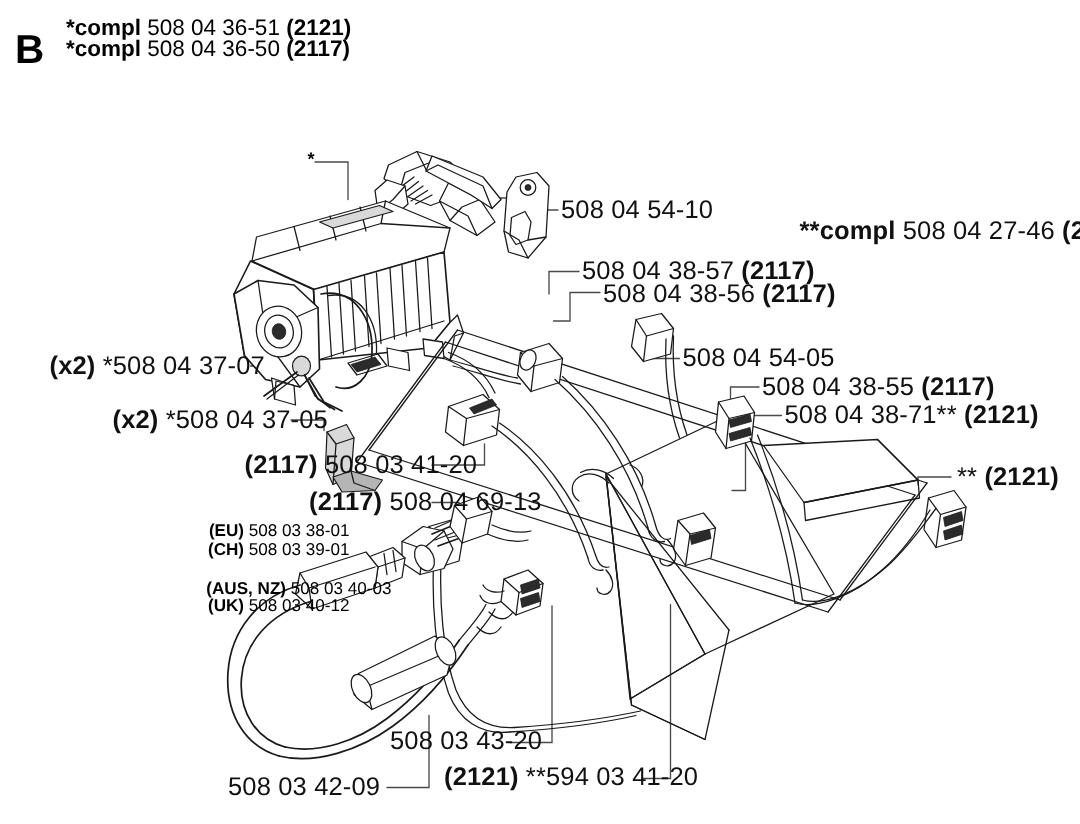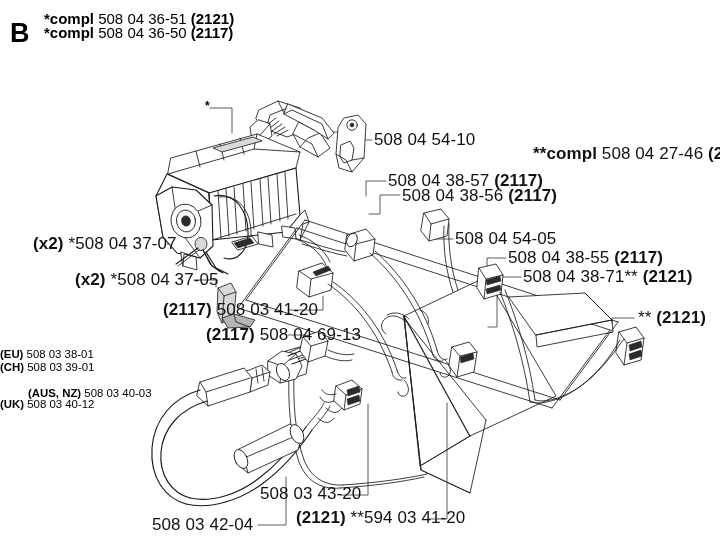--- a/index.html
+++ b/index.html
@@ -8,21 +8,21 @@
 
   #sheet{position:absolute;left:0;top:0;width:720px;height:549px;}
 
   
   .lbl{position:absolute;white-space:nowrap;font-size:17px;line-height:13px;
        color:#111;letter-spacing:0.1px;}
   .lbl b{font-weight:bold;}
   .section-letter{position:absolute;font-size:27px;font-weight:bold;line-height:27px;}
   .hdr{position:absolute;font-size:15px;line-height:14px;white-space:nowrap;}
   .hdr b{font-weight:bold;}
-  .ctry{position:absolute;font-size:11.4px;line-height:13.6px;white-space:nowrap;}
+  .ctry{position:absolute;font-size:11.4px;line-height:13.6px;white-space:nowrap;text-align:right;}
   .ctry b{font-weight:bold;}
   .star-mark{position:absolute;font-size:12px;font-weight:bold;line-height:12px;}
 
   
   #art{position:absolute;left:0;top:0;width:720px;height:549px;}
   #art .ln{fill:none;stroke:#1a1a1a;stroke-width:0.85;
            stroke-linecap:round;stroke-linejoin:round;}
   #art .ln2{fill:none;stroke:#1a1a1a;stroke-width:1.15;
             stroke-linecap:round;stroke-linejoin:round;}
   #art .wf{fill:#ffffff;stroke:#1a1a1a;stroke-width:0.85;
@@ -378,20 +378,20 @@
     <b>(UK)</b>
     <span>508 03 40-12</span>
   </div>
   <div class="ctry" style="left:0px; top:387px; width:233px;margin-left:28px;">
     <b>(AUS, NZ)</b>
     <span>508 03 40-03</span>
   </div>
 
   <div class="lbl" style="left:260px; top:487px;">508 03 43-20</div>
 
-  <div class="lbl" style="left:152px; top:518px;">508 03 42-04</div>
+  <div class="lbl" style="left:152px; top:518px;">508 03 42-09</div>
 
   <div class="lbl" style="left:296px; top:511px;">
     <b>(2121)</b>
     <span>**594 03 41-20</span>
   </div>
 
 </div>
 
 </body></html>

